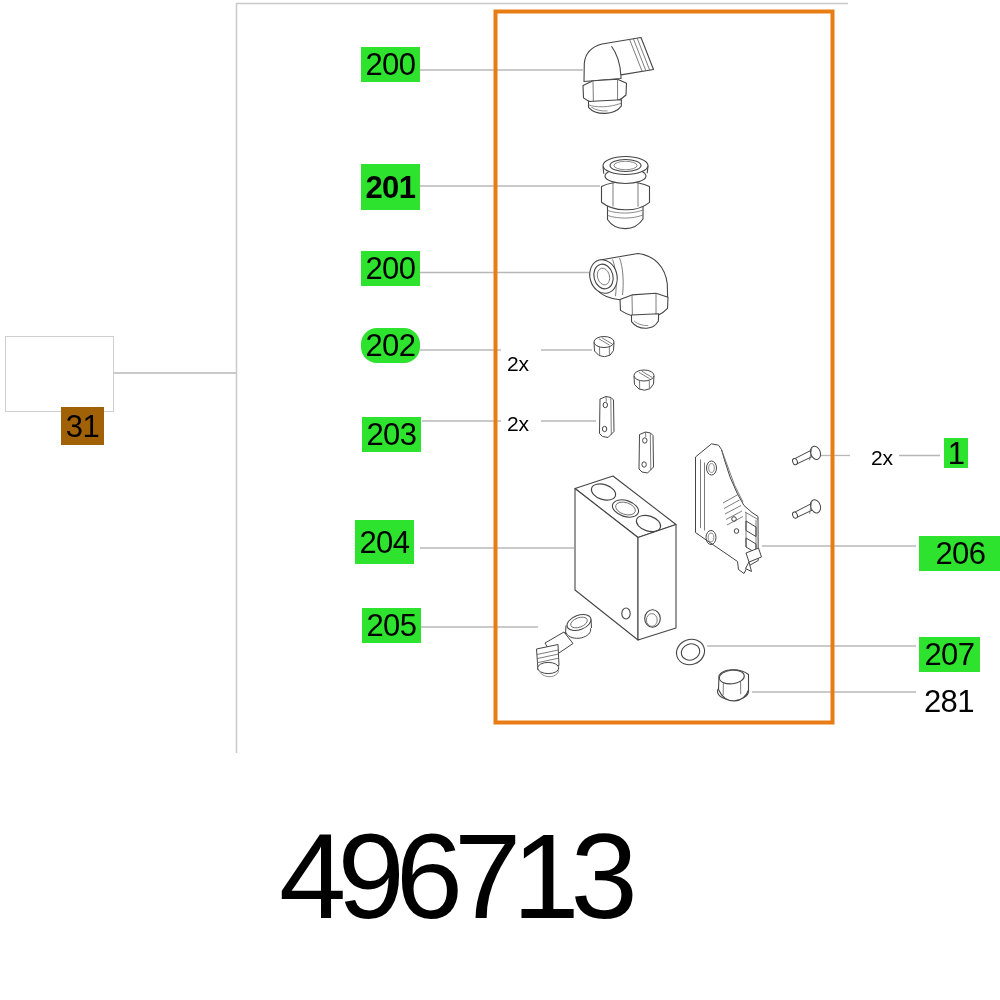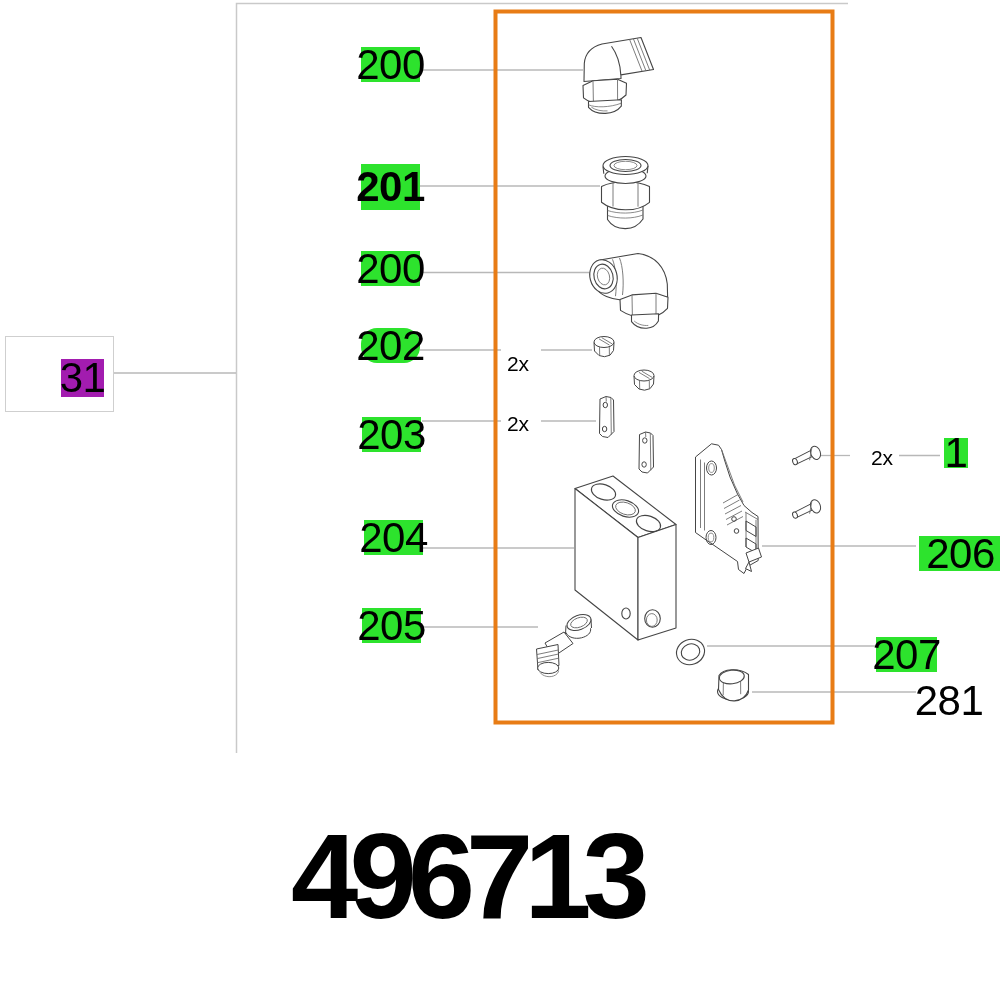--- a/index.html
+++ b/index.html
@@ -3,35 +3,35 @@
 <meta charset="utf-8">
 <style>
   html,body{margin:0;padding:0;background:#fff;}
   #stage{
     position:relative;width:1000px;height:1000px;background:#fff;overflow:hidden;
     font-family:"Liberation Sans",sans-serif;
   }
   #art{position:absolute;left:0;top:0;}
   .lbl{
     position:absolute;display:flex;align-items:center;justify-content:center;
-    font-size:42px;line-height:1;color:#000;letter-spacing:-0.5px;
+    font-size:31px;line-height:1;color:#000;letter-spacing:-0.5px;
   }
   .green{background:#2de32d;}
-  .redbox{background:#a21caf;}
+  .redbox{background:#a16207;margin-top:48px;}
   .whitebox{
     position:absolute;background:#fff;border:1px solid #cfcfcf;
   }
   .qty{
     position:absolute;font-size:21px;line-height:1;color:#000;
     display:flex;align-items:center;justify-content:center;
   }
   .plain{background:none;}
   #partnum{
-    position:absolute;left:12px;top:816px;width:908px;height:150px;
-    text-align:center;font-size:121px;font-weight:bold;line-height:1;
+    position:absolute;left:0;top:816px;width:908px;height:150px;
+    text-align:center;font-size:121px;font-weight:normal;line-height:1;
     letter-spacing:-9px;color:#000;
   }
 </style>
 </head>
 <body>
 
 <div id="stage">
 
 <svg id="art" width="1000" height="1000" viewBox="0 0 1000 1000">
 
@@ -193,27 +193,27 @@
 </svg>
 
 <div class="whitebox" style="left:5px;top:336px;width:107px;height:74px;"></div>
 <div class="lbl redbox" style="left:61px;top:359px;width:43px;height:38px;">31</div>
 
 <div class="lbl green" style="left:361px;top:47px;width:59px;height:35px;">200</div>
 <div class="lbl green" style="left:361px;top:164px;width:59px;height:46px;font-weight:bold;">201</div>
 <div class="lbl green" style="left:361px;top:251px;width:59px;height:35px;">200</div>
 <div class="lbl green" style="left:361px;top:328px;width:59px;height:35px;border-radius:16px;">202</div>
 <div class="lbl green" style="left:362px;top:400px;width:59px;height:35px;margin-top:17px;">203</div>
-<div class="lbl green" style="left:364px;top:520px;width:59px;height:35px;">204</div>
+<div class="lbl green" style="left:355px;top:520px;width:59px;height:44px;">204</div>
 <div class="lbl green" style="left:362px;top:608px;width:59px;height:35px;">205</div>
 
 <div class="qty" style="left:502px;top:351px;width:32px;height:24px;">2x</div>
 <div class="qty" style="left:502px;top:411px;width:32px;height:24px;">2x</div>
 <div class="qty" style="left:866px;top:445px;width:32px;height:24px;">2x</div>
 
 <div class="lbl green" style="left:944px;top:438px;width:24px;height:30px;">1</div>
 <div class="lbl green" style="left:919px;top:536px;width:83px;height:35px;">206</div>
-<div class="lbl green" style="left:876px;top:637px;width:61px;height:35px;">207</div>
+<div class="lbl green" style="left:919px;top:637px;width:61px;height:35px;">207</div>
 <div class="lbl plain" style="left:920px;top:686px;width:58px;height:30px;">281</div>
 
 <div id="partnum">496713</div>
 
 </div>
 
 </body></html>

